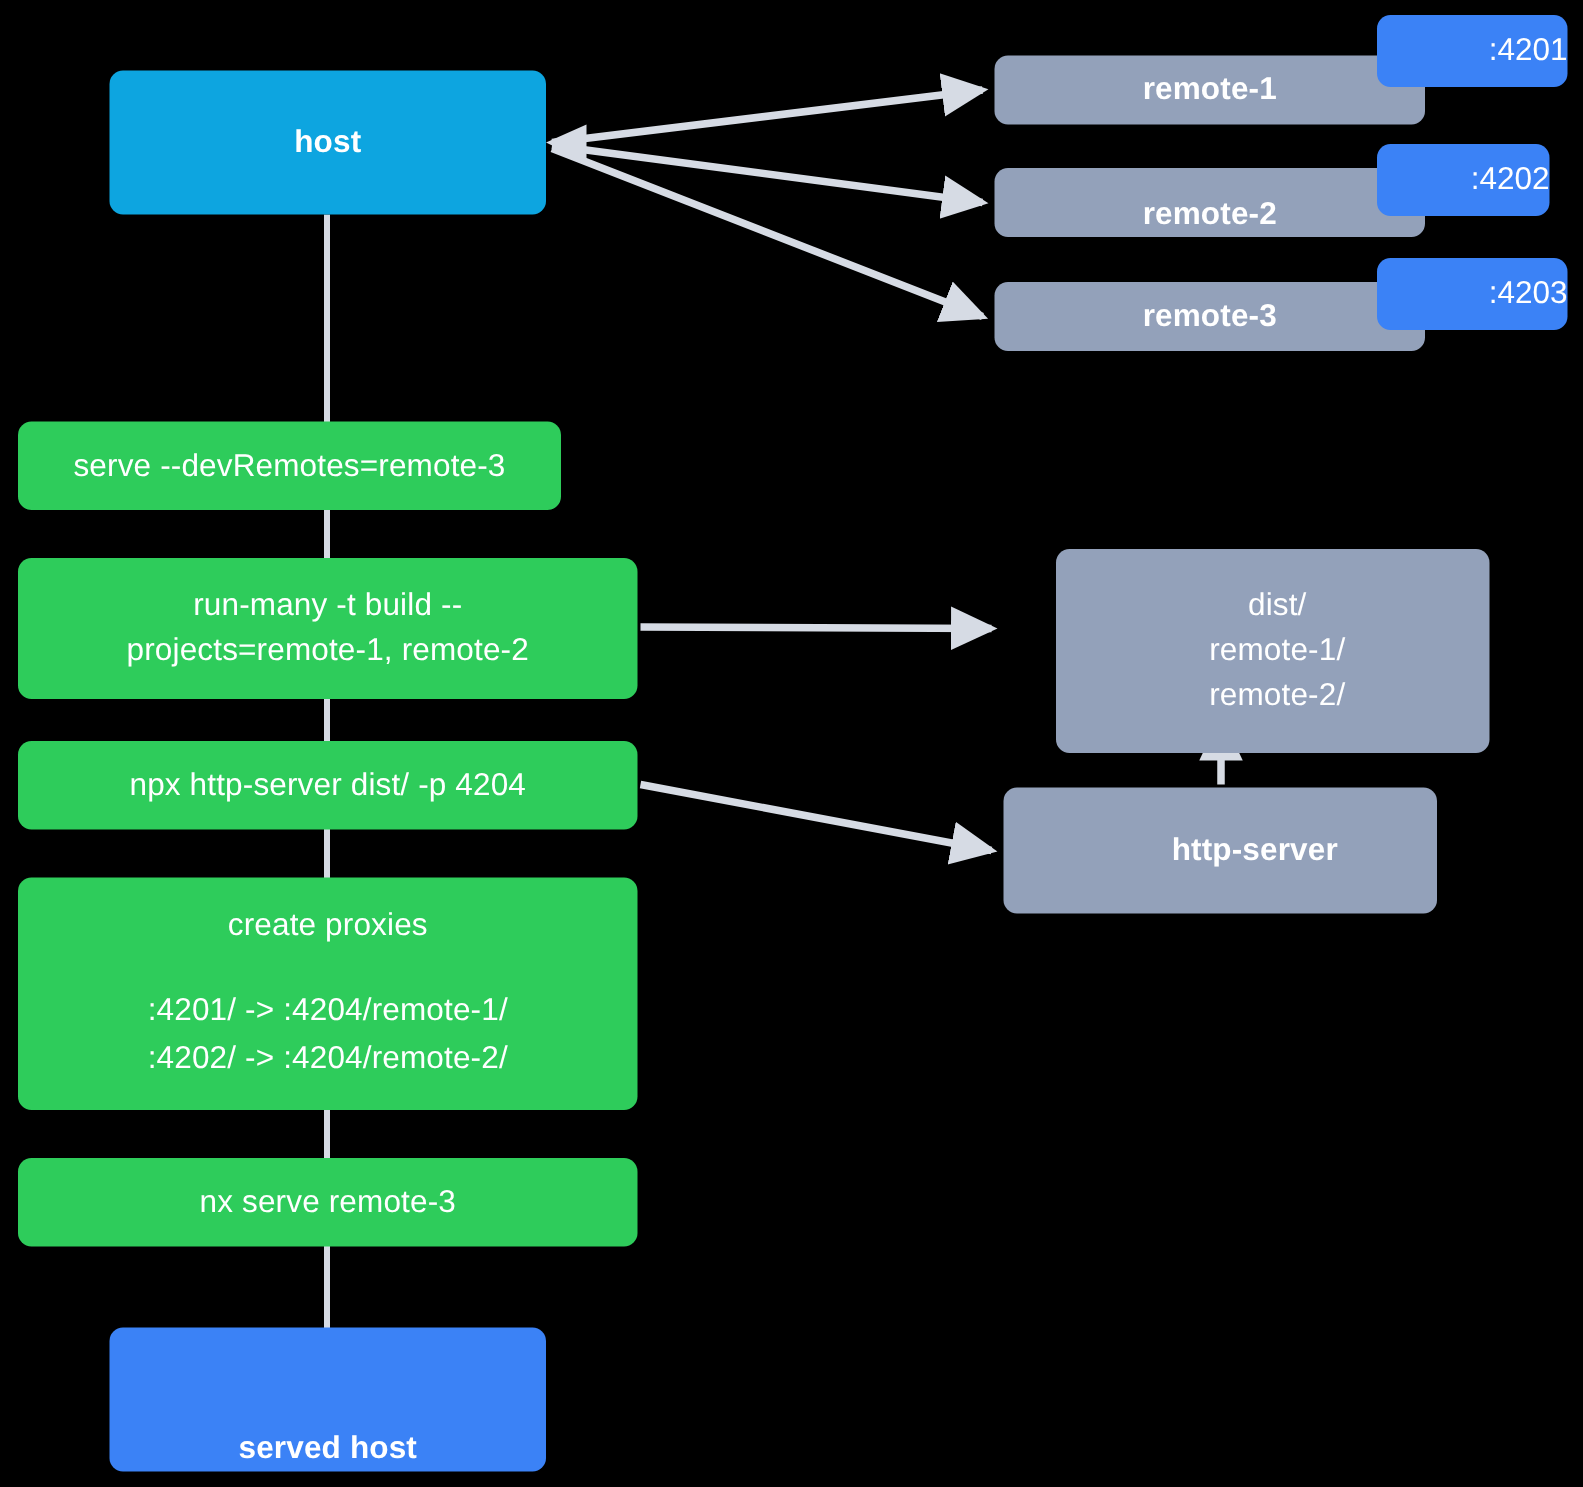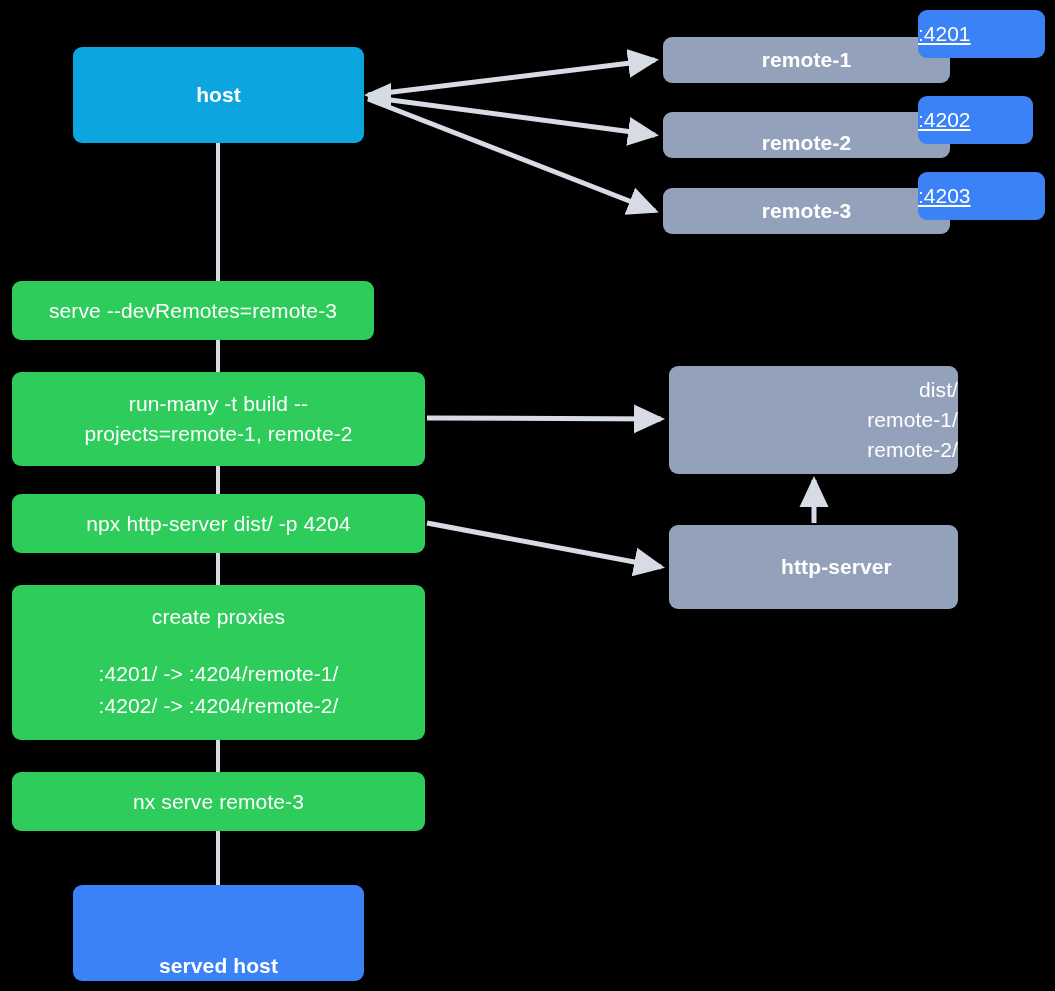--- a/index.html
+++ b/index.html
@@ -42,28 +42,27 @@
   .node-remote    { background: #93A1BA; font-weight: bold; font-size: 21px; }
   .node-gray      { background: #93A1BA; font-weight: normal; font-size: 21px; }
   .node-gray-bold { background: #93A1BA; font-weight: bold;   font-size: 21px; padding-left: 46px; }
   .node-green     { background: #2ECC5B; font-weight: normal; font-size: 21px; }
 
   .badge {
     position: absolute;
     box-sizing: border-box;
     display: flex;
     align-items: center;
-    justify-content: flex-start;
+    justify-content: flex-end;
     background: #3B82F6;
     color: #ffffff;
     border-radius: 9px;
     font-size: 21px;
     font-weight: normal;
     z-index: 5;
-    text-decoration: underline;
   }
 
   
   .dist-text {
     display: block;
     text-align: left;
     padding-left: 6px;
   }
 
   
@@ -168,21 +167,21 @@
   </div>
 
   <div class="node node-green" style="left:12px; top:772px; width:413px; height:59px;">
     <span class="line">nx serve remote-3</span>
   </div>
 
   <div class="node node-served" style="left:73px; top:885px; width:291px; height:96px;">
     <span class="line">served host</span>
   </div>
 
-  <div class="node node-gray" style="left:669px; top:366px; width:289px; height:108px; justify-content:center;align-items:flex-end;">
+  <div class="node node-gray" style="left:704px; top:366px; width:289px; height:136px; justify-content:center;">
     <span class="dist-text">dist/</span>
     <span class="dist-text indent">remote-1/</span>
     <span class="dist-text indent">remote-2/</span>
   </div>
 
   <div class="node node-gray-bold" style="left:669px; top:525px; width:289px; height:84px;">
     <span class="line">http-server</span>
   </div>
 
 </div>

